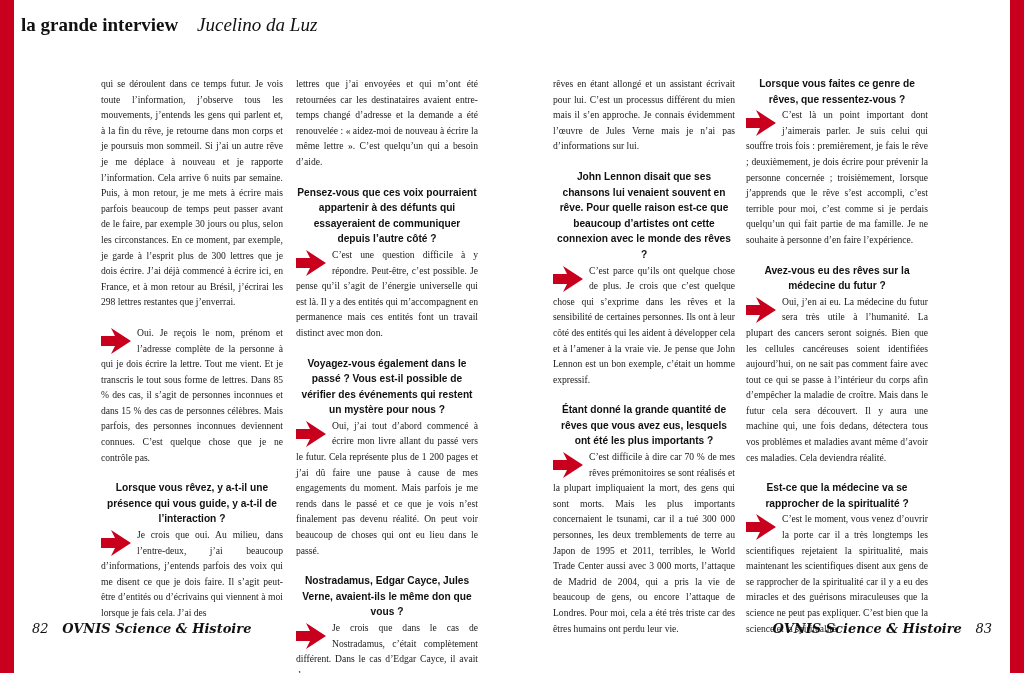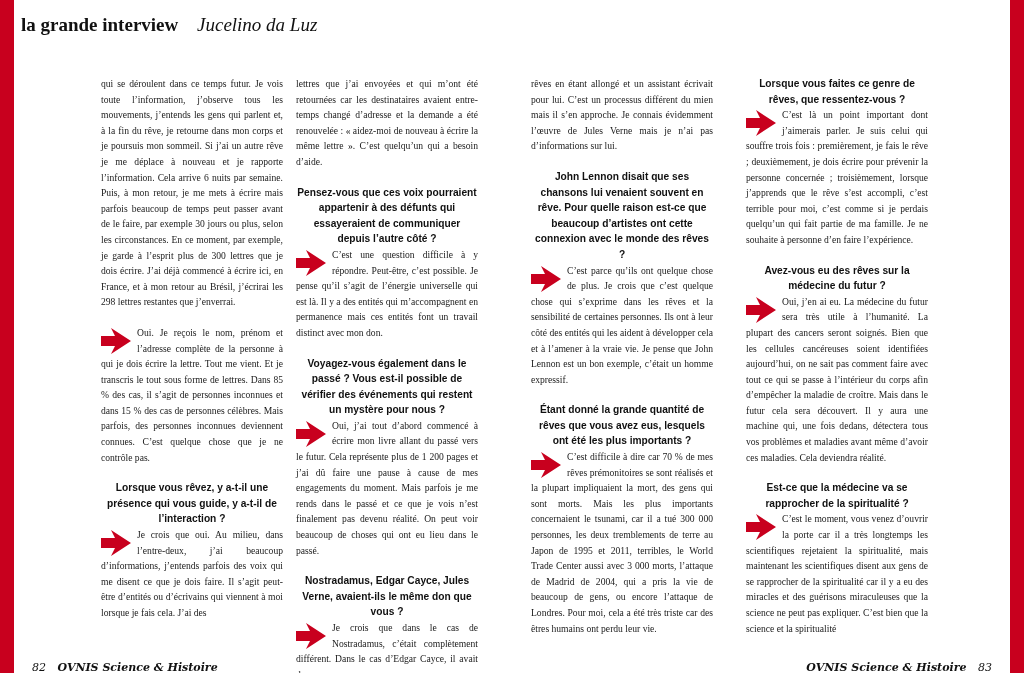--- a/index.html
+++ b/index.html
@@ -8,21 +8,21 @@
   .bar-right { position: absolute; right: 0; top: 0; width: 14px; height: 673px; background: #c8001e; }
   .header { position: absolute; left: 21px; top: 14px; font-family: "Liberation Serif", serif; font-size: 19px; }
   .header .section { font-weight: bold; color: #111; }
   .header .name { font-style: italic; margin-left: 14px; color: #111; }
   .col { position: absolute; top: 76px; width: 182px; font-size: 9.6px; line-height: 15.6px; text-align: justify; }
   .col p { margin: 0; }
   .col p.gap { margin-bottom: 15px; }
   .q { font-family: "Liberation Sans", sans-serif; font-weight: bold; font-size: 10.2px; line-height: 15.6px; margin: 0; color: #111; text-align: center; }
   .answer { margin: 0 0 15px 0; }
   .arrow { float: left; width: 30px; height: 26px; margin: 3px 6px 0 0; }
-  .footer { position: absolute; top: 661px; font-family: "DejaVu Serif", serif; font-style: italic; font-weight: bold; font-size: 11px; color: #111; }
+  .footer { position: absolute; top: 621px; font-family: "DejaVu Serif", serif; font-style: italic; font-weight: bold; font-size: 13px; color: #111; }
   .footer-left { left: 32px; }
   .footer-right { right: 32px; }
   .footer .pnum { font-weight: normal; }
 </style>
 </head>
 <body>
 
 <div class="bar-left"></div>
 <div class="bar-right"></div>
 
@@ -66,21 +66,21 @@
   </div>
   <p class="q">Nostradamus, Edgar Cayce, Jules Verne, avaient-ils le même don que vous ?</p>
   <div class="answer">
     <svg class="arrow" viewBox="0 0 30 26">
         <path d="M0 8 H14 L10 0 L30 13 L10 26 L14 18 H0 Z" fill="#c8001e"></path>
       </svg>
     <span>Je crois que dans le cas de Nostradamus, c’était complètement différent. Dans le cas d’Edgar Cayce, il avait des</span>
   </div>
 </div>
 
-<div class="col" style="left:531px;">
+<div class="col" style="left:553px;">
   <p class="gap">rêves en étant allongé et un assistant écrivait pour lui. C’est un processus différent du mien mais il s’en approche. Je connais évidemment l’œuvre de Jules Verne mais je n’ai pas d’informations sur lui.</p>
   <p class="q">John Lennon disait que ses chansons lui venaient souvent en rêve. Pour quelle raison est-ce que beaucoup d’artistes ont cette connexion avec le monde des rêves ?</p>
   <div class="answer">
     <svg class="arrow" viewBox="0 0 30 26">
         <path d="M0 8 H14 L10 0 L30 13 L10 26 L14 18 H0 Z" fill="#c8001e"></path>
       </svg>
     <span>C’est parce qu’ils ont quelque chose de plus. Je crois que c’est quelque chose qui s’exprime dans les rêves et la sensibilité de certaines personnes. Ils ont à leur côté des entités qui les aident à développer cela et à l’amener à la vraie vie. Je pense que John Lennon est un bon exemple, c’était un homme expressif.</span>
   </div>
   <p class="q">Étant donné la grande quantité de rêves que vous avez eus, lesquels ont été les plus importants ?</p>
   <div class="answer">

